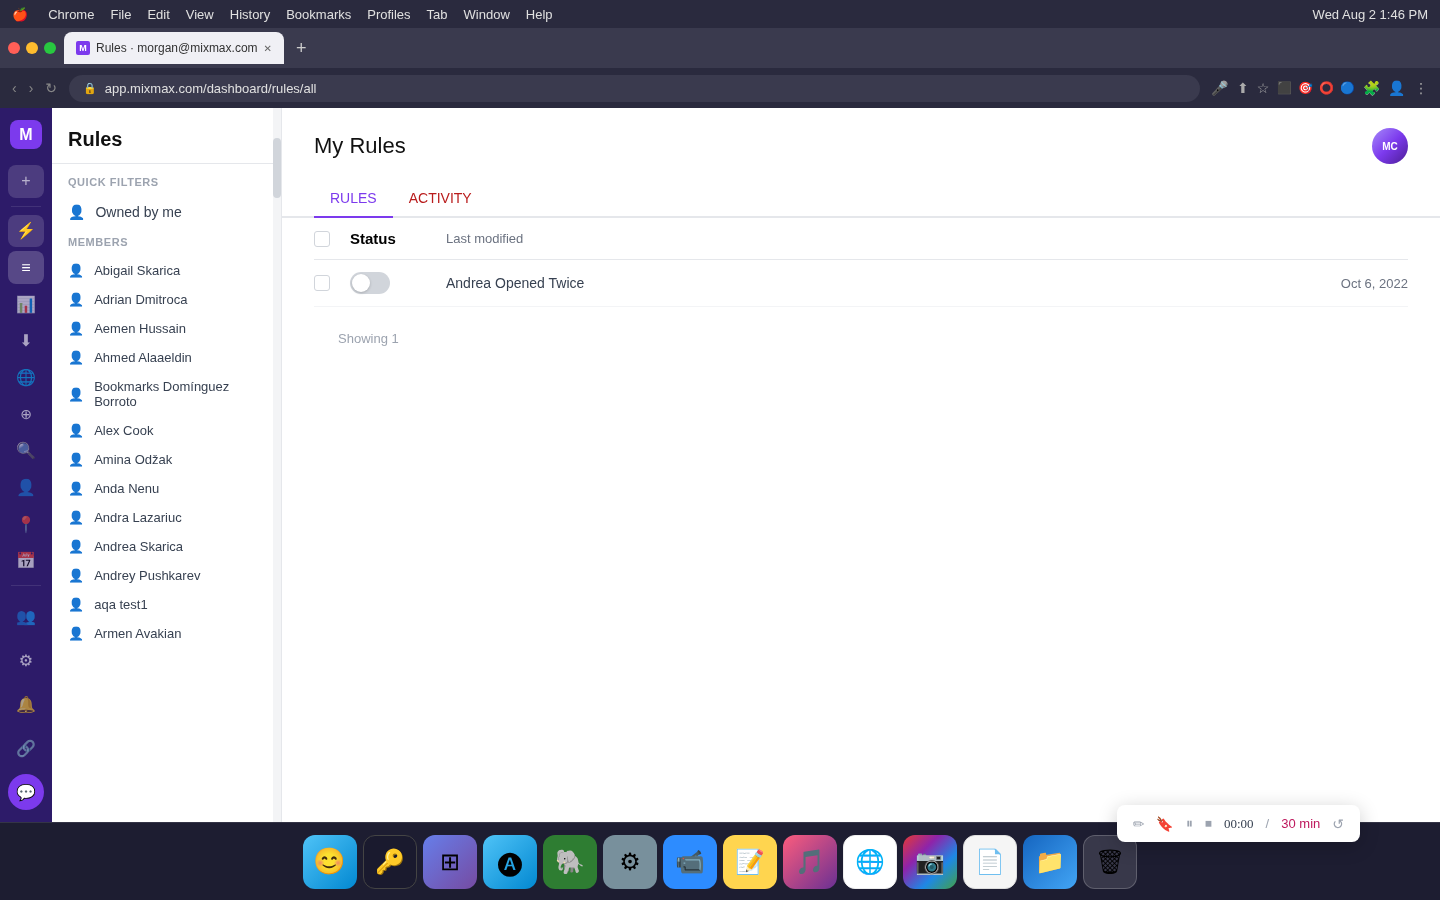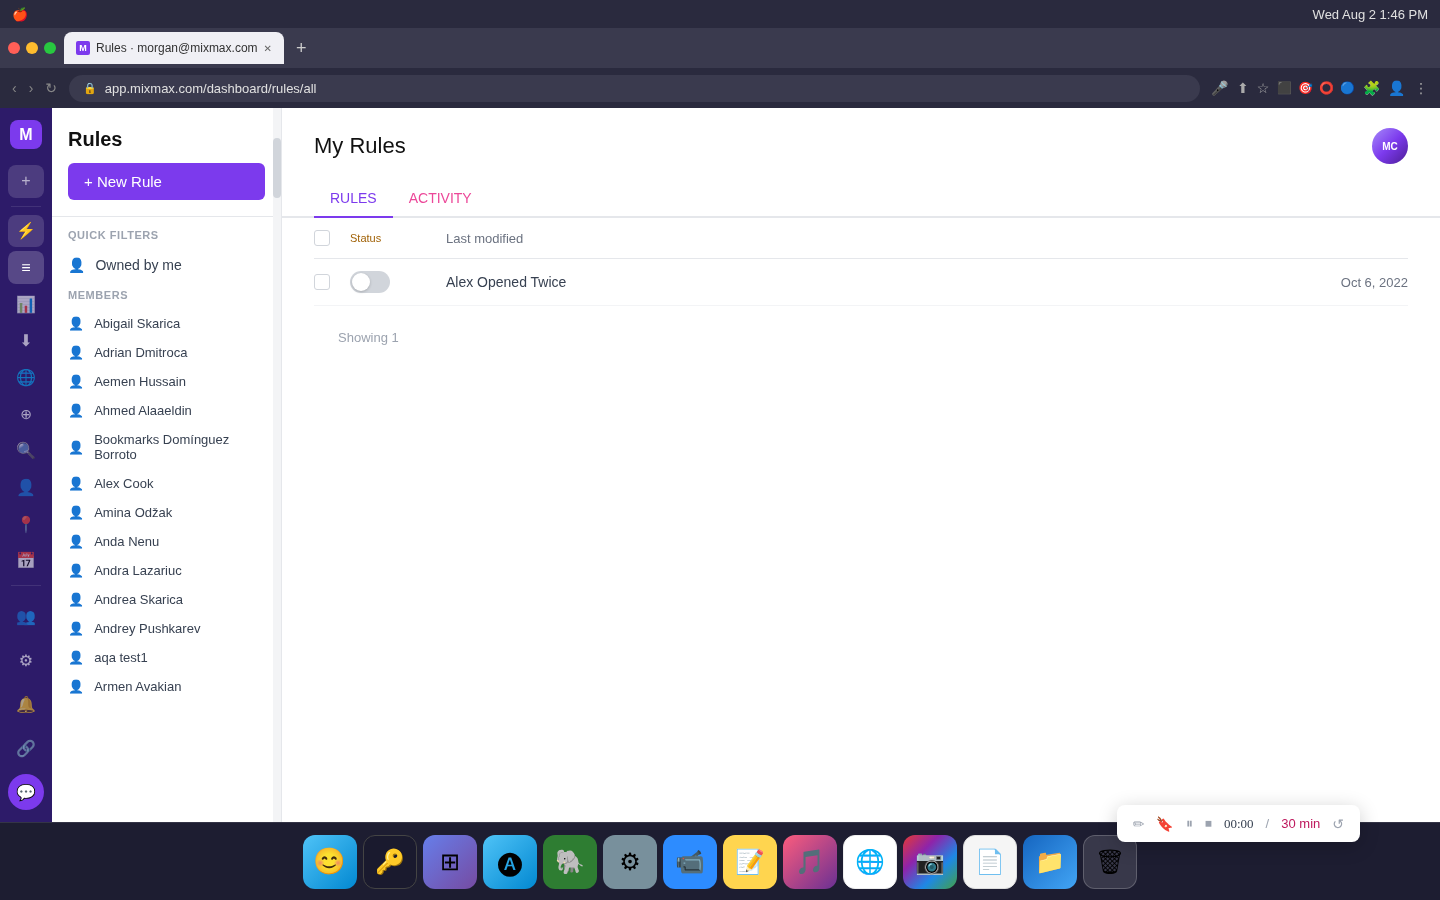--- a/index.html
+++ b/index.html
@@ -219,21 +219,21 @@
     .tabs-bar {
       padding: 16px 32px 0;
       display: flex;
       gap: 0;
       border-bottom: 2px solid #e5e7eb;
     }
     .tab-btn {
       padding: 10px 16px;
       font-size: 14px;
       font-weight: 500;
-      color: #ec4899;
+      color: #b91c1c;
       cursor: pointer;
       border-bottom: 2px solid transparent;
       margin-bottom: -2px;
     }
     .tab-btn.active {
       color: #7c3aed;
       border-bottom-color: #7c3aed;
     }
 
     .rules-table {
@@ -242,21 +242,21 @@
       overflow-y: auto;
     }
     .table-header {
       display: flex;
       align-items: center;
       padding: 12px 0;
       border-bottom: 1px solid #e5e7eb;
       gap: 16px;
     }
     .col-checkbox { width: 20px; }
-    .col-status { width: 80px; font-size: 11px; color: #a16207; font-weight: 400; }
+    .col-status { width: 80px; font-size: 15px; color: #000000; font-weight: 700; }
     .col-name { flex: 1; font-size: 13px; color: #6b7280; font-weight: 500; display: flex; align-items: center; gap: 4px; }
     .col-modified { font-size: 13px; color: #6b7280; font-weight: 500; }
 
     .table-row {
       display: flex;
       align-items: center;
       padding: 12px 0;
       border-bottom: 1px solid #f3f4f6;
       gap: 16px;
     }
@@ -345,20 +345,32 @@
     .dock-zoom { background: #2196f3; }
     .dock-notes { background: #ffd54f; }
 
     .sort-arrow { font-size: 11px; color: #9ca3af; }
   </style>
 </head>
 <body>
 
 <div class="macos-bar">
   <span>🍎</span>
+  <div class="menu-items">
+    <span>Chrome</span>
+    <span>File</span>
+    <span>Edit</span>
+    <span>View</span>
+    <span>History</span>
+    <span>Bookmarks</span>
+    <span>Profiles</span>
+    <span>Tab</span>
+    <span>Window</span>
+    <span>Help</span>
+  </div>
   <div class="time">Wed Aug 2  1:46 PM</div>
 </div>
 
 <div class="browser-chrome">
   <div class="tab-bar">
     <div class="traffic-lights">
       <div class="traffic-light tl-red"></div>
       <div class="traffic-light tl-yellow"></div>
       <div class="traffic-light tl-green"></div>
     </div>
@@ -417,21 +429,20 @@
       <div class="icon-sidebar-item">👥</div>
       <div class="icon-sidebar-item">⚙</div>
       <div class="icon-sidebar-item">🔔</div>
       <div class="icon-sidebar-item">🔗</div>
       <div class="chat-bubble">💬</div>
     </div>
   </div>
 
   <div class="left-panel" style="position:relative;">
     <div class="left-panel-header">Rules</div>
-    <button class="new-rule-btn">+ New Rule</button>
     <div class="divider-line"></div>
     <div class="left-panel-scroll">
       <div class="section-label">QUICK FILTERS</div>
       <div class="filter-item">
         <span class="user-icon">👤</span>
         <span>Owned by me</span>
       </div>
       <div class="members-section">
         <div class="section-label">MEMBERS</div>
         <div class="member-item">
@@ -518,21 +529,21 @@
 
       <div class="table-row">
         <div class="col-checkbox">
           <div class="checkbox"></div>
         </div>
         <div class="col-status">
           <div class="toggle">
             <div class="toggle-knob"></div>
           </div>
         </div>
-        <div class="rule-name">Alex Opened Twice</div>
+        <div class="rule-name">Andrea Opened Twice</div>
         <div class="modified-date">Oct 6, 2022</div>
       </div>
 
       <div class="showing-text">Showing 1</div>
     </div>
   </div>
 </div>
 
 <div class="recording-bar">
   <span class="rec-icon">✏</span>

